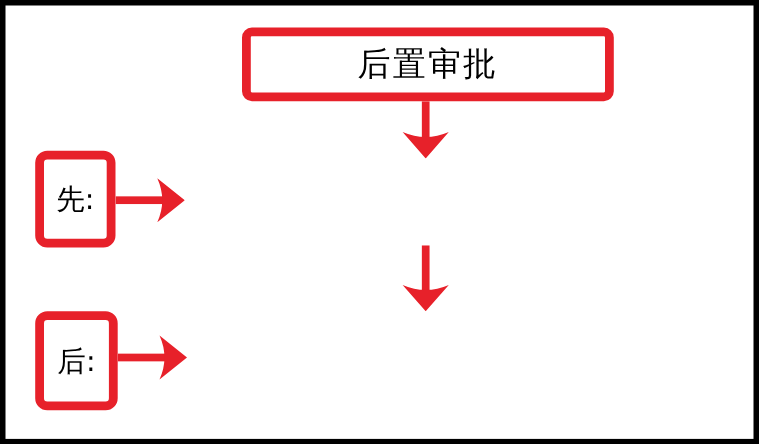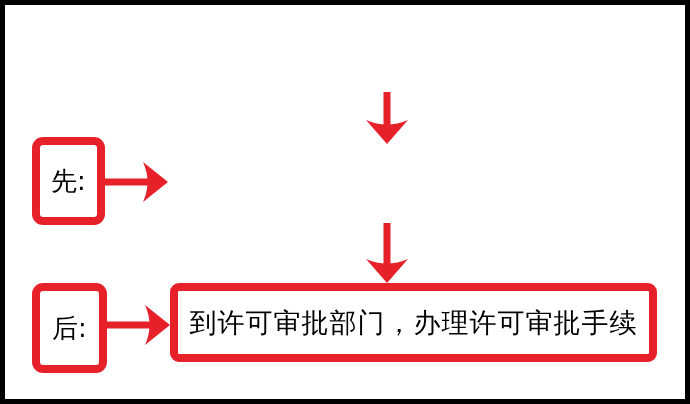--- a/index.html
+++ b/index.html
@@ -35,35 +35,35 @@
   .arrow-v1{left:359px;top:87px;}
   .arrow-v2{left:359px;top:218px;}
   .arrow-h1{left:100px;top:155px;}
   .arrow-h2{left:102px;top:298px;}
 </style>
 </head>
 <body>
 
 <div class="stage">
 
+  <div class="redbox title-box">
+    <span class="box-text">后置审批</span>
+  </div>
 
   <svg class="arrow arrow-v1" width="46" height="52" viewBox="0 0 46 52">
     <rect x="19.5" y="0" width="7" height="37" fill="#e7212a"></rect>
     <path d="M23 52 L2 28 Q23 37 44 28 Z" fill="#e7212a"></path>
   </svg>
 
 
   <svg class="arrow arrow-v2" width="46" height="60" viewBox="0 0 46 60">
     <rect x="19.5" y="0" width="7" height="45" fill="#e7212a"></rect>
     <path d="M23 60 L2 36 Q23 45 44 36 Z" fill="#e7212a"></path>
   </svg>
 
-  <div class="redbox step2-box">
-    <span class="box-text step-text">到许可审批部门，办理许可审批手续</span>
-  </div>
 
   <div class="redbox label-box label1-box">
     <span class="box-text label-text">先:</span>
   </div>
 
   <svg class="arrow arrow-h1" width="63" height="44" viewBox="0 0 63 44">
     <rect x="0" y="18.5" width="45" height="7" fill="#e7212a"></rect>
     <path d="M63 22 L38 2 Q47 22 38 42 Z" fill="#e7212a"></path>
   </svg>
 

